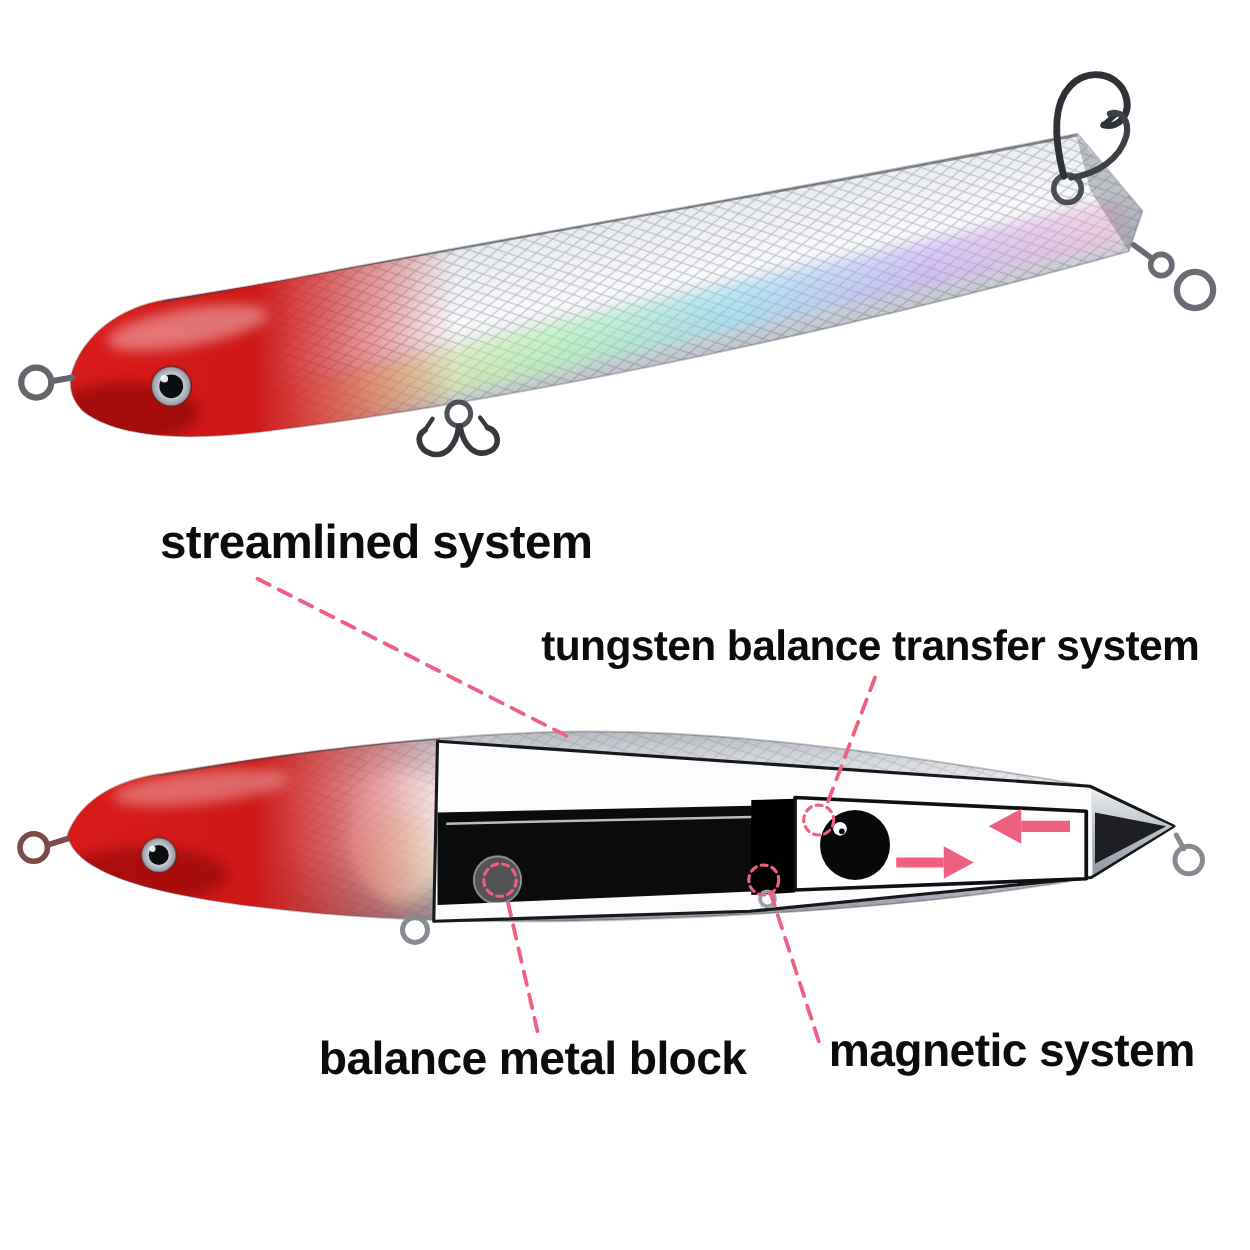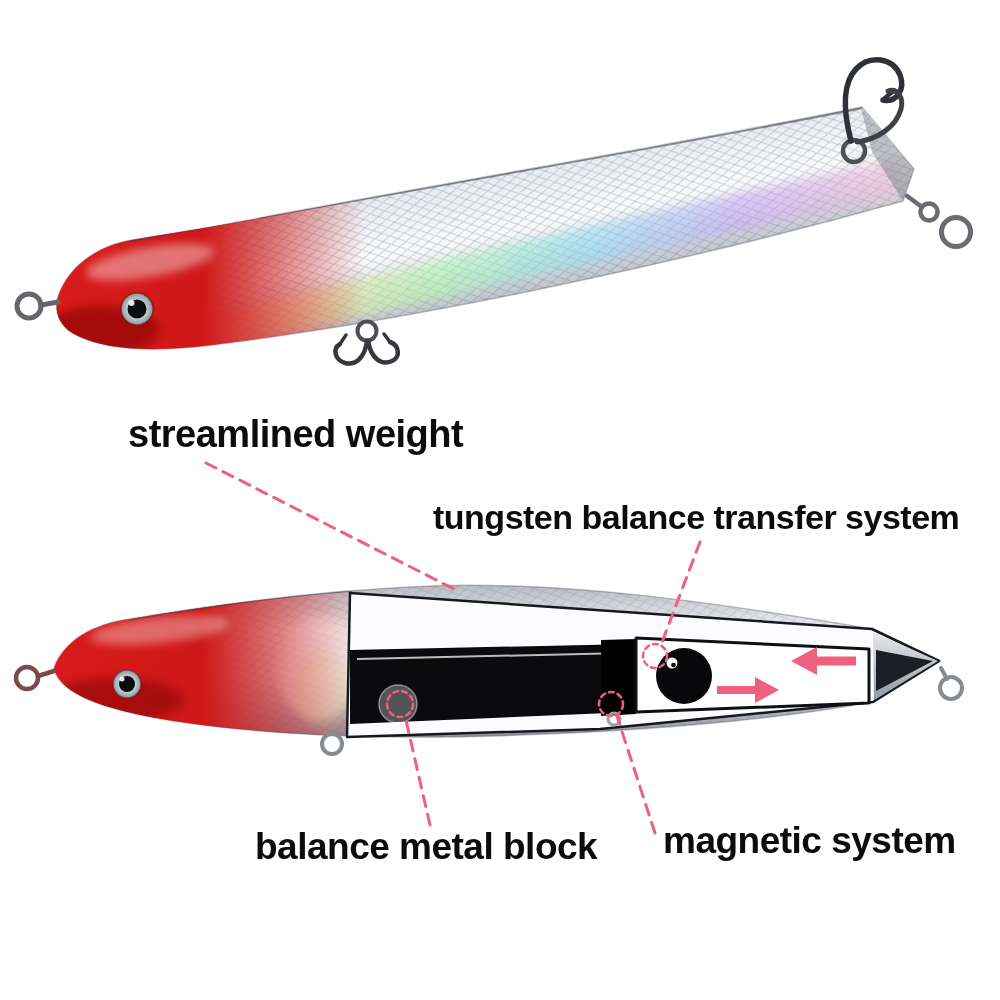--- a/index.html
+++ b/index.html
@@ -169,18 +169,18 @@
     <path d="M 206 463 L 456 590" stroke-width="3" stroke-dasharray="11 8"></path>
     <path d="M 700 542 L 661 645" stroke-width="3" stroke-dasharray="11 8"></path>
     <path d="M 655 833 L 616 713" stroke-width="3" stroke-dasharray="11 8"></path>
     <path d="M 430 825 L 405 716" stroke-width="3" stroke-dasharray="11 8"></path>
     <circle cx="655" cy="656" r="12" stroke-width="2.5" stroke-dasharray="5 4"></circle>
     <circle cx="611" cy="704" r="12" stroke-width="2.5" stroke-dasharray="5 4"></circle>
     <circle cx="400" cy="704" r="13" stroke-width="2.5" stroke-dasharray="5 4"></circle>
   </g>
 </svg>
 
-<div class="label" id="lbl-streamlined">streamlined weight</div>
+<div class="label" id="lbl-streamlined">streamlined system</div>
 <div class="label" id="lbl-tungsten">tungsten balance transfer system</div>
 <div class="label" id="lbl-balance">balance metal block</div>
 <div class="label" id="lbl-magnetic">magnetic system</div>
 
 </div>
 
 </body></html>

